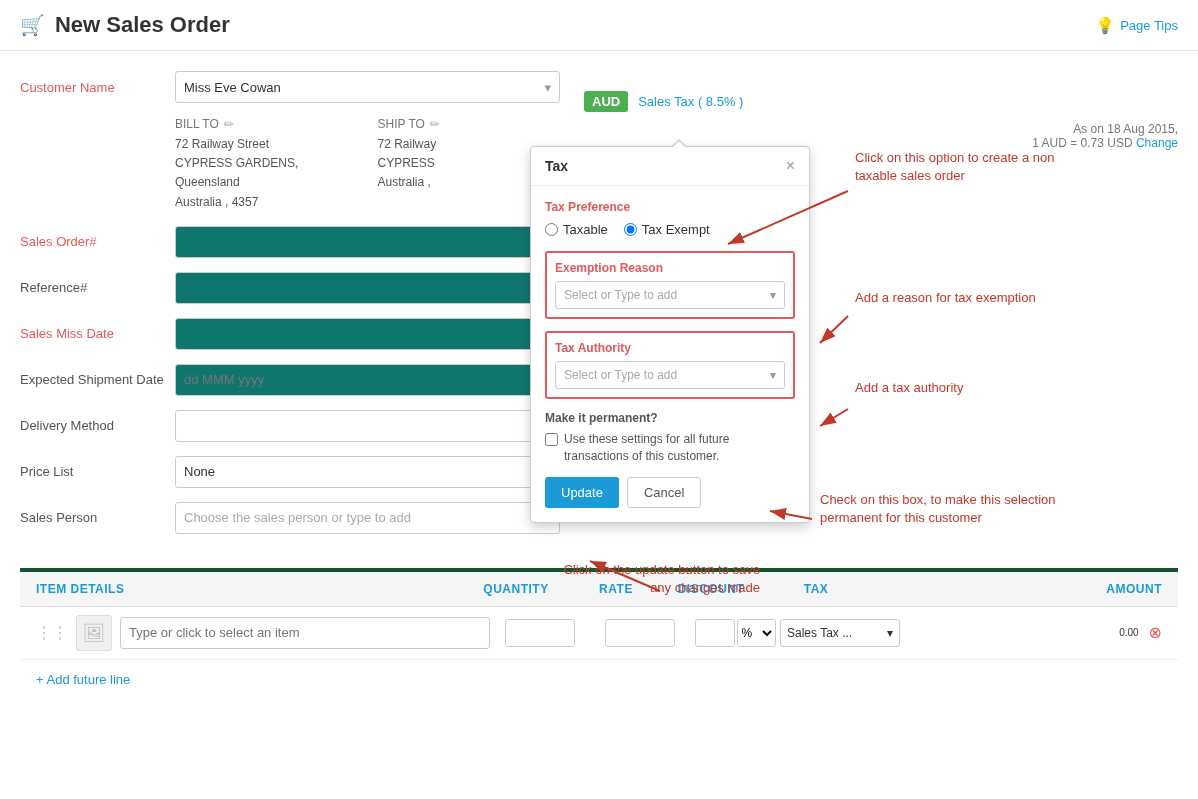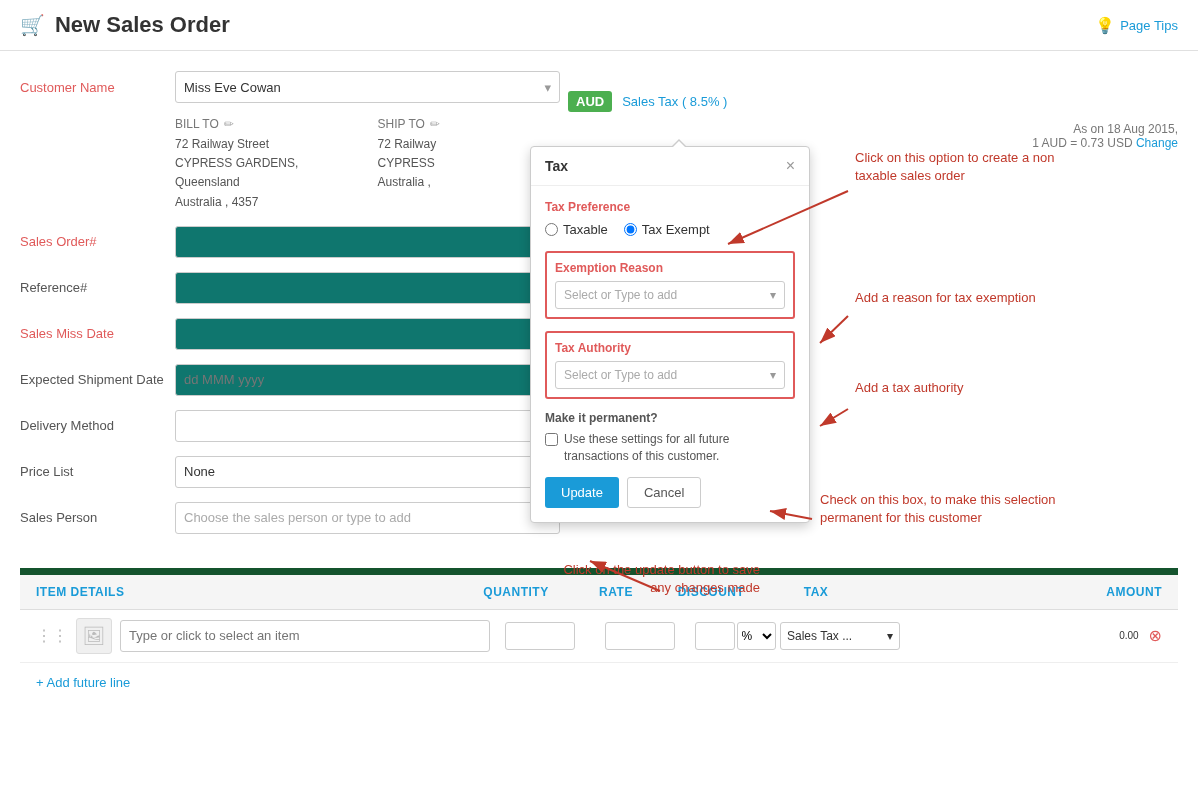--- a/index.html
+++ b/index.html
@@ -10,21 +10,21 @@
     .header-left { display: flex; align-items: center; gap: 10px; }
     .header-title { font-size: 22px; font-weight: bold; color: #333; }
     .cart-icon { font-size: 20px; color: #555; }
     .page-tips { display: flex; align-items: center; gap: 5px; color: #1a9bd8; font-size: 13px; cursor: pointer; }
     .page-tips-icon { color: #1a9bd8; font-size: 16px; }
 
     
     .main { display: flex; flex-direction: column; padding: 20px; position: relative; }
 
     
-    .form-section { display: flex; gap: 8px; }
+    .form-section { display: flex; gap: 24px; }
     .form-left { flex: 0 0 540px; }
     .form-row { display: flex; align-items: center; margin-bottom: 14px; }
     .form-label { width: 155px; font-size: 13px; color: #555; flex-shrink: 0; }
     .form-label.required { color: #e05a5a; }
     .form-control { flex: 1; height: 32px; border: 1px solid #ccc; border-radius: 3px; padding: 0 8px; font-size: 13px; background: #0f766e; }
     .form-control-select { display: flex; align-items: center; justify-content: space-between; height: 32px; border: 1px solid #ccc; border-radius: 3px; padding: 0 8px; font-size: 13px; background: #fff; cursor: pointer; flex: 1; }
     .form-control-select .arrow { color: #999; }
 
     
     .address-section { display: flex; gap: 20px; margin-bottom: 14px; margin-left: 155px; }
@@ -66,21 +66,21 @@
     .ann1 { top: 98px; left: 855px; width: 220px; }
     .ann2 { top: 238px; left: 855px; width: 190px; }
     .ann3 { top: 328px; left: 855px; width: 190px; }
     .ann4 { top: 440px; left: 820px; width: 240px; }
     .ann5 { top: 510px; left: 540px; width: 220px; text-align: right; }
 
     
     .arrows-svg { position: absolute; top: 0; left: 0; width: 100%; height: 100%; pointer-events: none; z-index: 250; }
 
     
-    .table-section { margin-top: 20px; border-top: 7px solid #14532d; }
+    .table-section { margin-top: 20px; border-top: 4px solid #14532d; }
     .table-header { display: flex; align-items: center; padding: 10px 16px; background: #f5f5f5; border-bottom: 1px solid #ddd; font-size: 12px; color: #1a9bd8; font-weight: bold; letter-spacing: 0.5px; }
     .th-item { flex: 0 0 430px; }
     .th-qty { flex: 0 0 100px; text-align: center; }
     .th-rate { flex: 0 0 100px; text-align: center; }
     .th-disc { flex: 0 0 90px; text-align: center; }
     .th-tax { flex: 0 0 120px; text-align: center; }
     .th-amount { flex: 1; text-align: right; }
     .table-row-item { display: flex; align-items: center; padding: 8px 16px; border-bottom: 1px solid #eee; }
     .drag-handle { color: #bbb; font-size: 16px; margin-right: 8px; cursor: grab; }
     .item-image { width: 36px; height: 36px; background: #f0f0f0; border: 1px solid #ddd; border-radius: 3px; display: flex; align-items: center; justify-content: center; margin-right: 8px; color: #bbb; font-size: 18px; }

